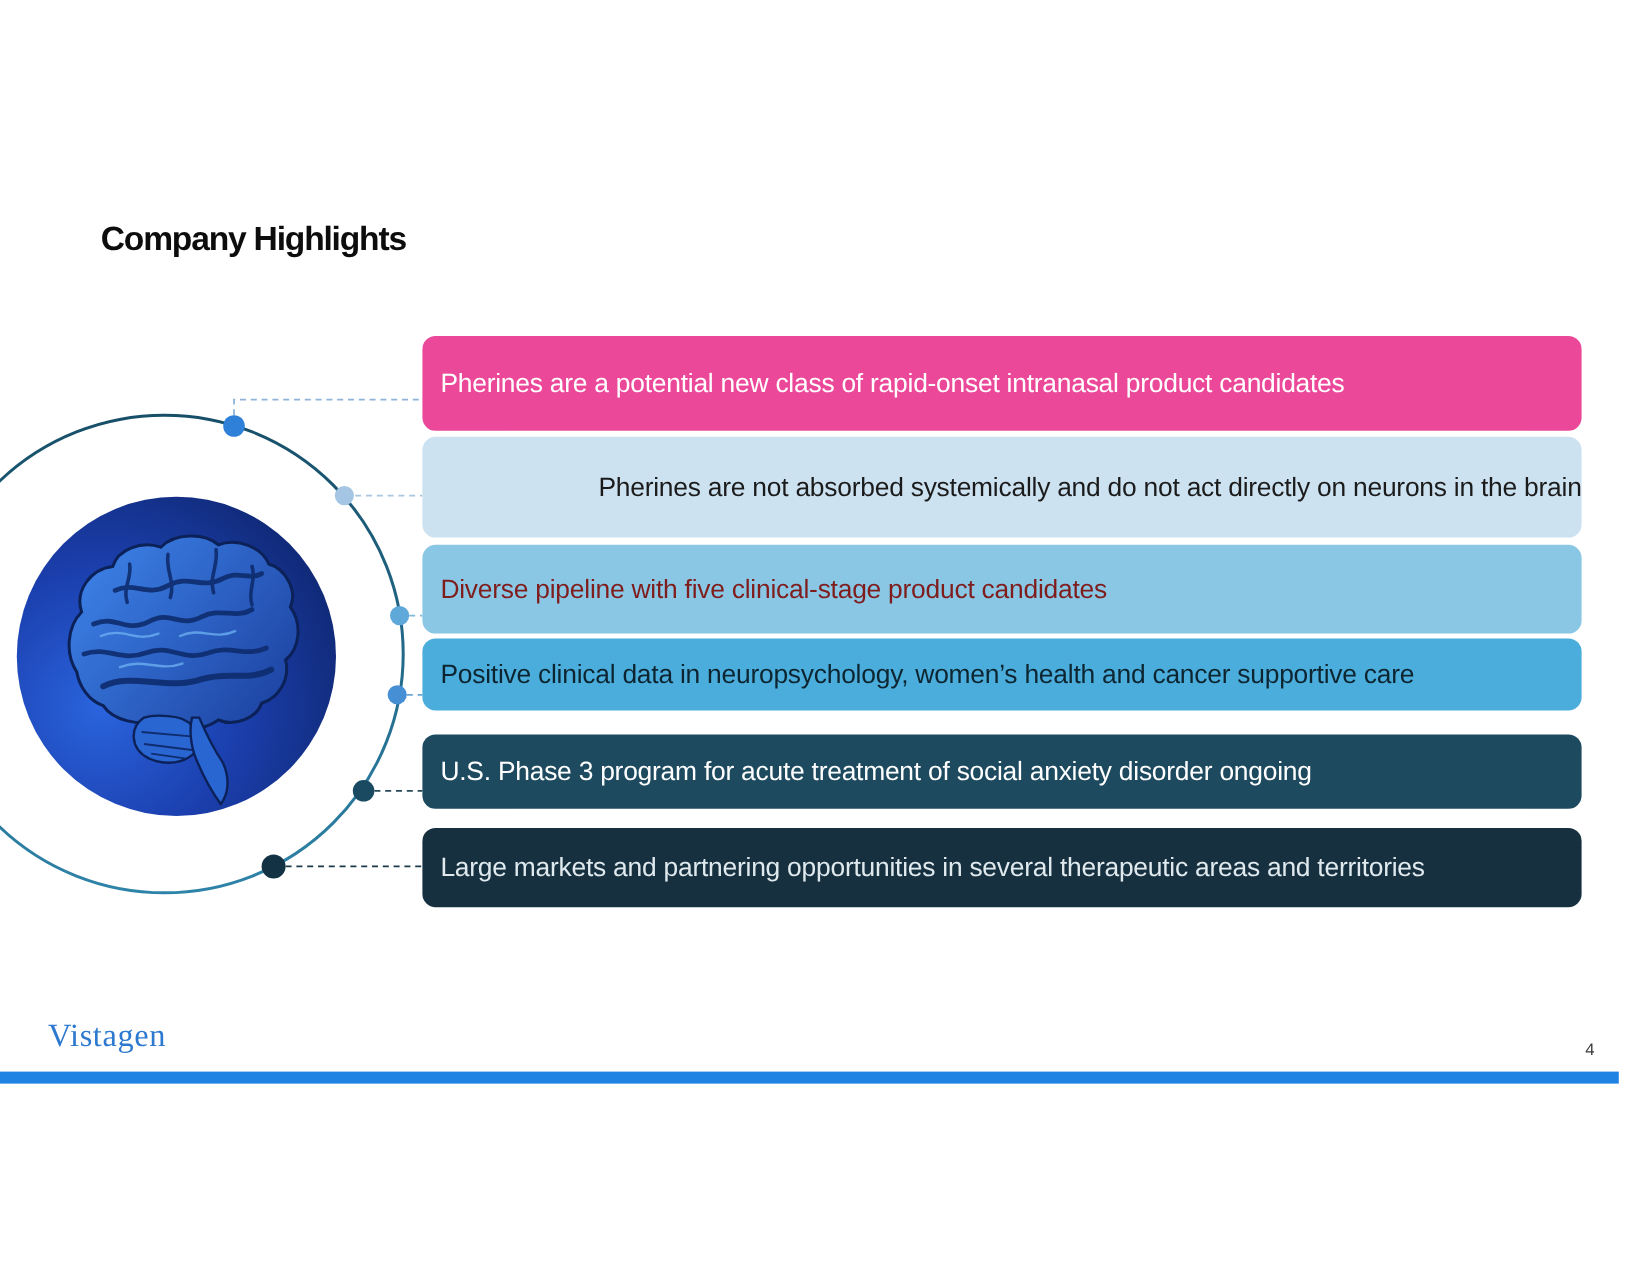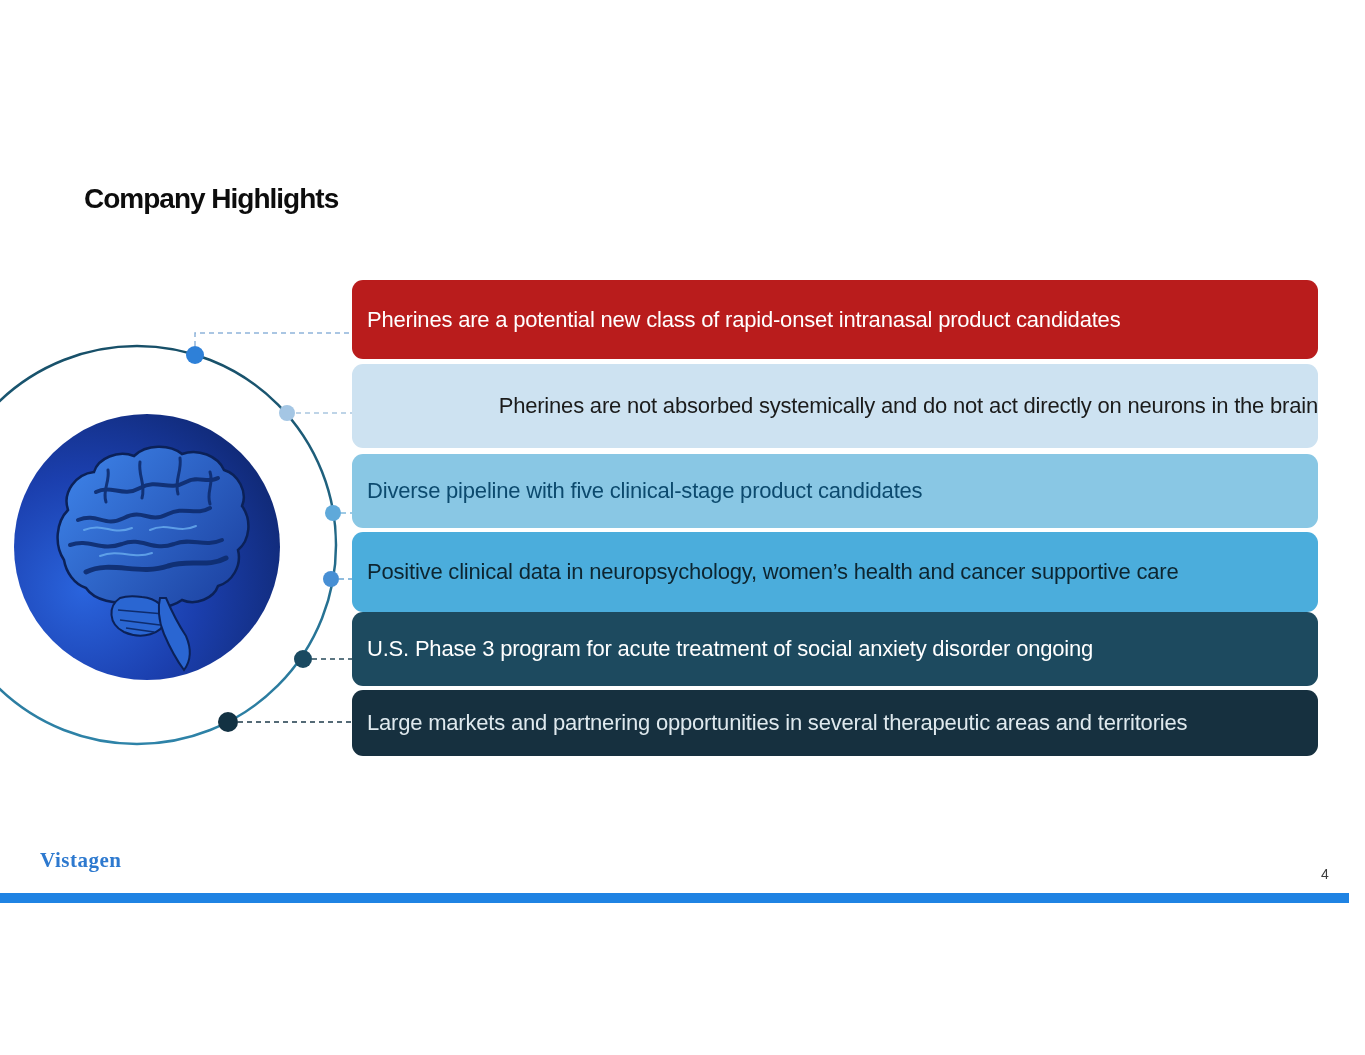--- a/index.html
+++ b/index.html
@@ -12,27 +12,27 @@
     font-size:28px;font-weight:700;letter-spacing:-1px;color:#0d0d0d;line-height:1.1;
   }
   .bar{
     position:absolute;left:352px;width:966px;border-radius:11px;
     display:flex;align-items:center;box-sizing:border-box;padding-left:15px;
     font-size:22px;letter-spacing:-0.2px;
   }
   #bar-0{top:280px;height:79px;}
   #bar-1{top:364px;height:84px;}
   #bar-2{top:454px;height:74px;}
-  #bar-3{top:532px;height:80px;}
-  #bar-4{top:612px;height:74px;}
+  #bar-3{top:532px;height:60px;}
+  #bar-4{top:612px;height:62px;}
   #bar-5{top:690px;height:66px;}
   #left-graphic{position:absolute;left:0;top:320px;width:360px;height:445px;}
   #logo{
     position:absolute;left:40px;top:849px;margin:0;
-    font-family:"Liberation Serif",serif;font-weight:700;font-size:21px;
+    font-family:"Liberation Serif",serif;font-weight:400;font-size:27px;
     color:#2d79cf;letter-spacing:0.5px;line-height:1.1;
   }
   #bottom-rule{position:absolute;left:0;top:893px;width:1349px;height:10px;}
   #page-number{
     position:absolute;left:1310px;top:866px;width:30px;text-align:center;
     font-size:14px;color:#3c3c3c;
   }
 </style>
 </head>
 <body>
@@ -113,27 +113,27 @@
 
       <circle cx="195" cy="355" r="9" fill="#2e80d8"></circle>
       <circle cx="287" cy="413" r="8" fill="#a4c6e4"></circle>
       <circle cx="333" cy="513" r="8" fill="#5fa9da"></circle>
       <circle cx="331" cy="579" r="8" fill="#478fd4"></circle>
       <circle cx="303" cy="659" r="9" fill="#1a4a61"></circle>
       <circle cx="228" cy="722" r="10" fill="#133243"></circle>
     </svg>
   </div>
 
-  <div class="bar" id="bar-0" style="background-color: #b91c1c; color: rgb(255, 255, 255);">
+  <div class="bar" id="bar-0" style="background-color: #ec4899; color: rgb(255, 255, 255);">
     <span>Pherines are a potential new class of rapid-onset intranasal product candidates</span>
   </div>
   <div class="bar" id="bar-1" style="background-color: rgb(205, 226, 241); color: rgb(27, 27, 27); justify-content: flex-end;">
     <span>Pherines are not absorbed systemically and do not act directly on neurons in the brain</span>
   </div>
-  <div class="bar" id="bar-2" style="background-color: rgb(137, 199, 228); color: #0c4a6e; text-align: center;">
+  <div class="bar" id="bar-2" style="background-color: rgb(137, 199, 228); color: #7f1d1d; text-align: center;">
     <span>Diverse pipeline with five clinical-stage product candidates</span>
   </div>
   <div class="bar" id="bar-3" style="background-color: rgb(75, 173, 220); color: rgb(13, 37, 48);">
     <span>Positive clinical data in neuropsychology, women’s health and cancer supportive care</span>
   </div>
   <div class="bar" id="bar-4" style="background-color: rgb(29, 74, 95); color: rgb(255, 255, 255);">
     <span>U.S. Phase 3 program for acute treatment of social anxiety disorder ongoing</span>
   </div>
   <div class="bar" id="bar-5" style="background-color: rgb(22, 48, 63); color: rgb(223, 233, 238);">
     <span>Large markets and partnering opportunities in several therapeutic areas and territories</span>

